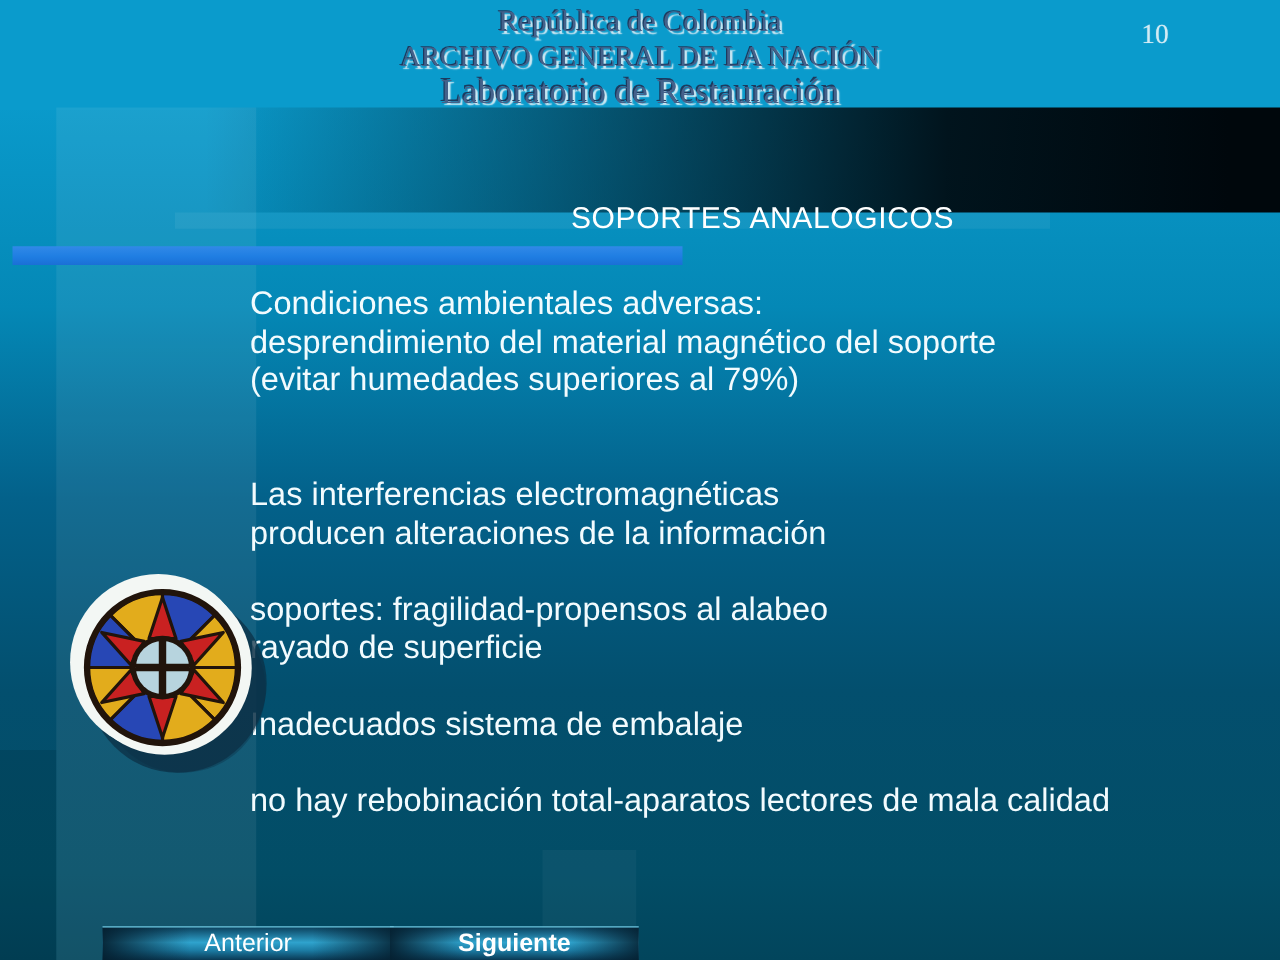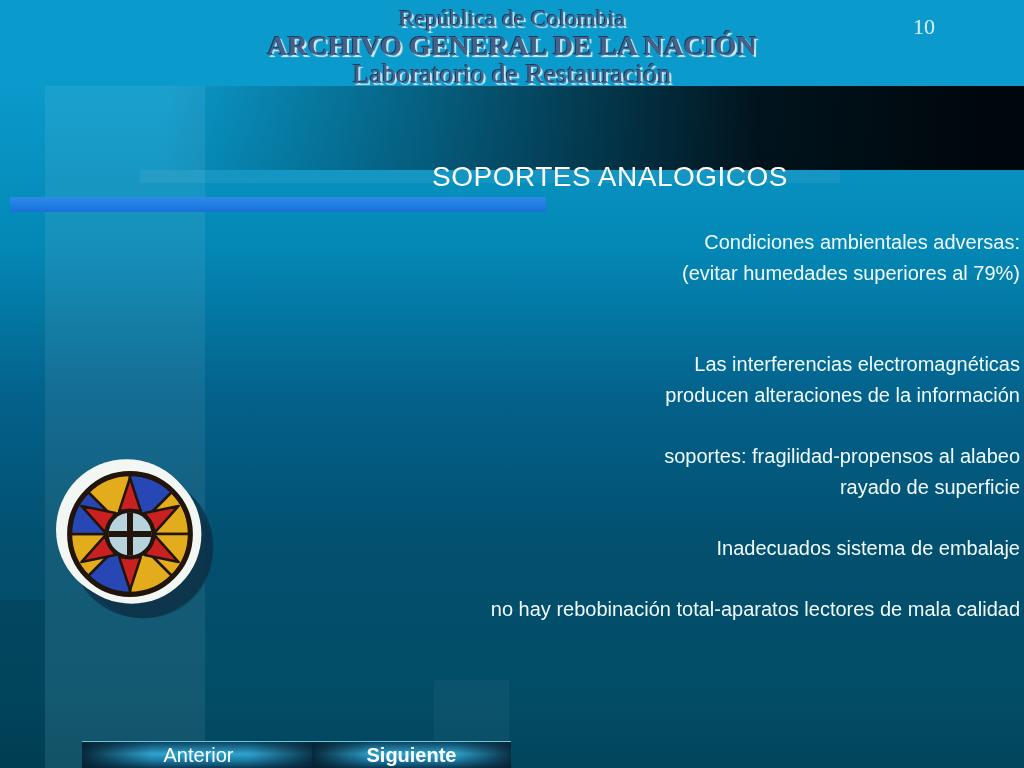--- a/index.html
+++ b/index.html
@@ -11,21 +11,21 @@
   }
   
   .header{
     position:absolute;top:0;left:0;width:1024px;height:88px;
     background:#0a9bcc;text-align:center;padding-top:5px;box-sizing:border-box;
     font-family:"Liberation Serif",serif;
     color:#44618a;
     text-shadow:-1px -1px 0 #1c3a5e,2px 2px 1px #d6ebf4;
   }
   .header .h-line1{font-size:24px;line-height:26px;}
-  .header .h-line2{font-size:28px;line-height:29px;font-weight:bold;}
+  .header .h-line2{font-size:23px;line-height:29px;}
   .header .h-line3{font-size:28px;line-height:27px;}
   .page-number{
     position:absolute;top:14px;right:89px;
     font-family:"Liberation Serif",serif;font-size:22px;color:#d3ebf4;
     text-shadow:0 0 1px rgba(255,255,255,.4);
   }
   
   .dark-band{
     position:absolute;top:86px;left:0;width:1024px;height:84px;
     background:linear-gradient(90deg,rgba(1,30,45,0) 16%,rgba(1,24,36,.45) 42%,rgba(0,10,16,.93) 74%,#00070c 96%);
@@ -45,25 +45,25 @@
   .edge-shade{
     position:absolute;top:600px;left:0;width:45px;height:168px;
     background:rgba(0,0,0,.10);
   }
   .accent-bar{
     position:absolute;top:197px;left:10px;width:536px;height:15px;
     background:linear-gradient(180deg,#3189e8 0%,#1f7ee2 55%,#1a6fd6 100%);
   }
   .slide-title{
     position:absolute;top:161px;left:200px;width:820px;
-    text-align:center;font-size:28px;letter-spacing:.5px;color:#ffffff;
+    text-align:center;font-size:24px;letter-spacing:.5px;color:#ffffff;
   }
   .slide-body{
     position:absolute;top:227px;left:200px;width:820px;
-    text-align:right;font-size:20px;color:#f2fbfe;
+    text-align:left;font-size:26px;color:#f2fbfe;
   }
   .body-line{height:30.6px;line-height:30.6px;white-space:nowrap;}
   
   .logo-wrap{position:absolute;top:448px;left:45px;width:170px;height:172px;}
   
   .nav-button{
     position:absolute;top:741px;height:27px;width:233px;
     box-sizing:border-box;border:none;cursor:pointer;
     color:#ffffff;font-size:20px;text-align:center;line-height:25px;
     font-family:"Liberation Sans",sans-serif;
@@ -92,20 +92,21 @@
   <div class="light-strip"></div>
   <div class="left-band"></div>
   <div class="right-band"></div>
   <div class="edge-shade"></div>
   <div class="accent-bar"></div>
 
   <div class="slide-title">SOPORTES ANALOGICOS</div>
 
   <div class="slide-body">
       <div class="body-line">Condiciones ambientales adversas:</div>
+      <div class="body-line">desprendimiento del material magnético del soporte</div>
       <div class="body-line">(evitar humedades superiores al 79%)</div>
       <div class="body-line">&nbsp;</div>
       <div class="body-line">&nbsp;</div>
       <div class="body-line">Las interferencias electromagnéticas</div>
       <div class="body-line">producen alteraciones de la información</div>
       <div class="body-line">&nbsp;</div>
       <div class="body-line">soportes: fragilidad-propensos al alabeo</div>
       <div class="body-line">rayado de superficie</div>
       <div class="body-line">&nbsp;</div>
       <div class="body-line">Inadecuados sistema de embalaje</div>

